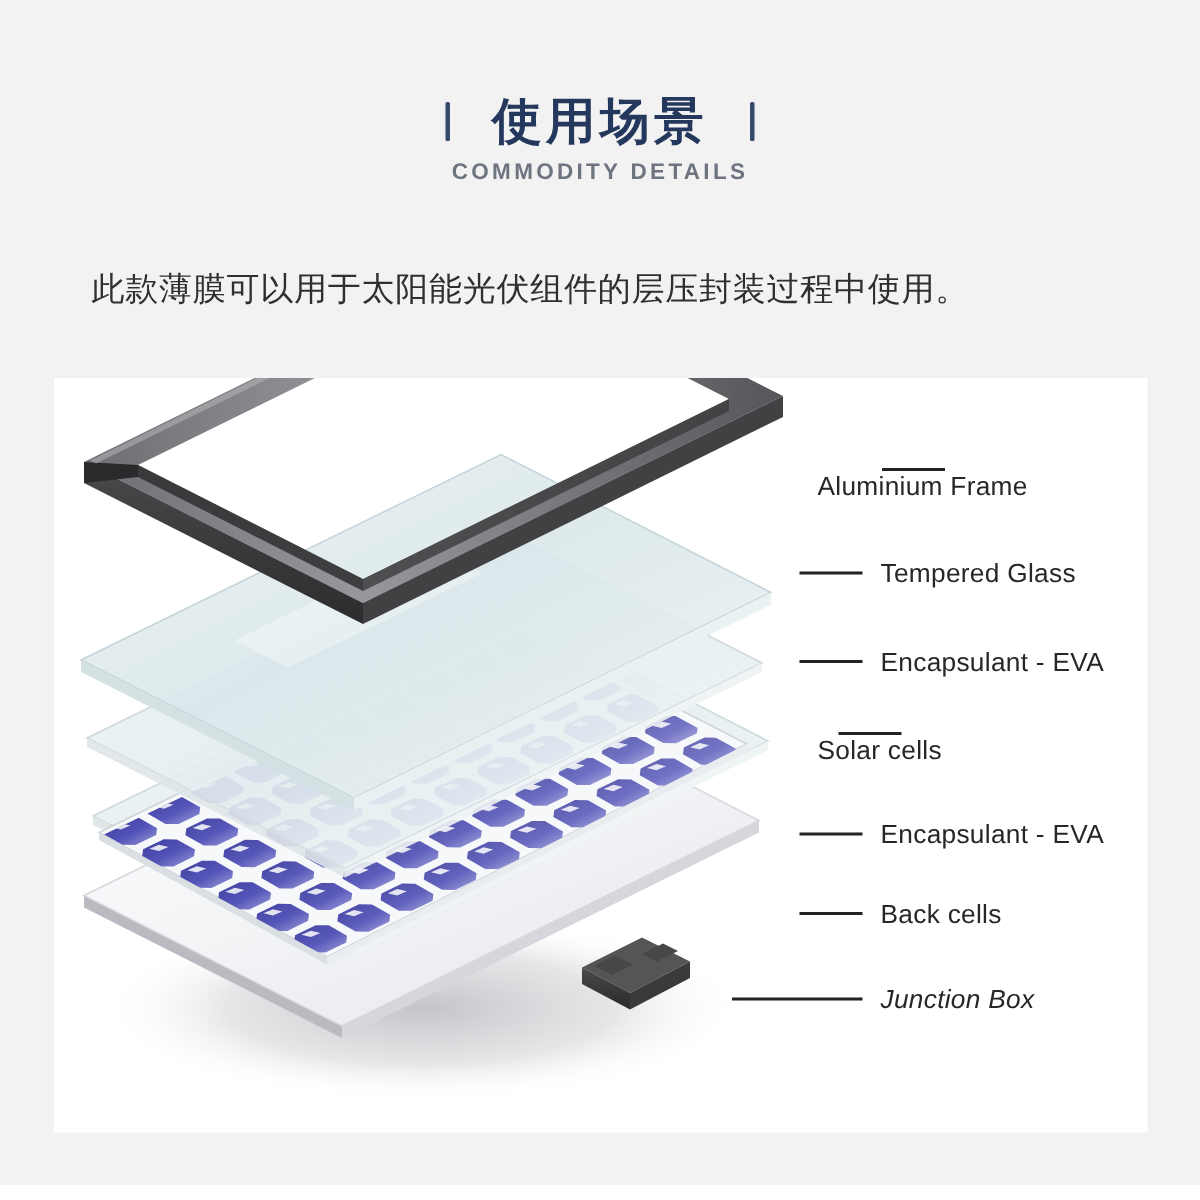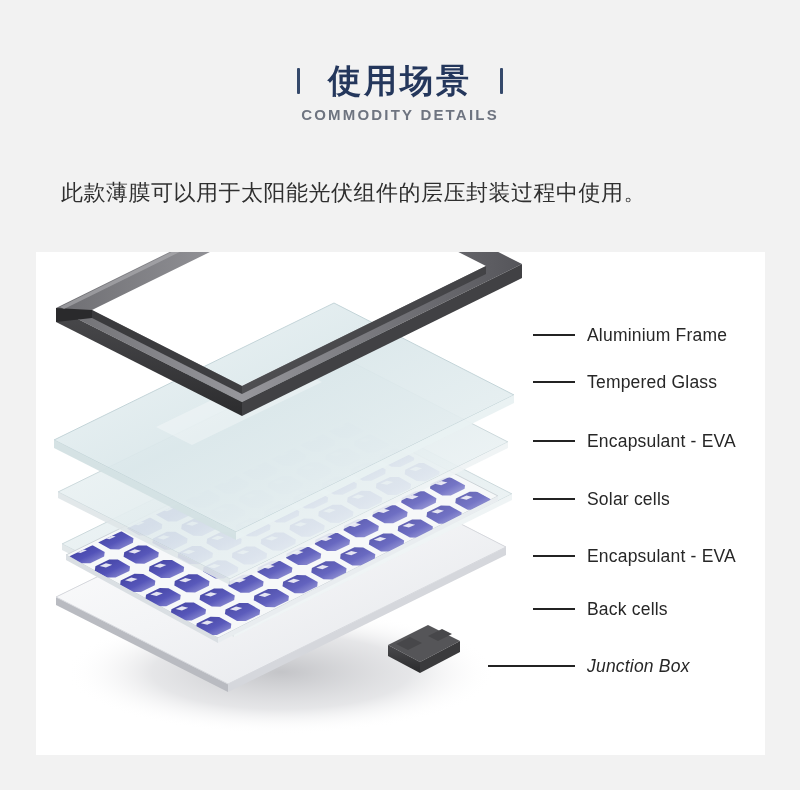--- a/index.html
+++ b/index.html
@@ -384,36 +384,36 @@
           <polygon points="20,56 56,58 56,66 20,70" fill="#2a2a2c"></polygon>
 
           <polygon points="24,55 300,-81 304,-79 28,57" fill="#b6b6ba" opacity="0.55"></polygon>
         </g>
 
       </svg>
     </div>
 
     <div class="callouts">
 
-      <div class="callout" style="left:497px; top:72px;">
+      <div class="callout" style="left:497px; top:60px;flex-direction:column;">
         <span class="leader"></span>
         <span class="lbl">Aluminium Frame</span>
       </div>
 
       <div class="callout" style="left:497px; top:119px;">
         <span class="leader"></span>
         <span class="lbl">Tempered Glass</span>
       </div>
 
       <div class="callout" style="left:497px; top:178px;">
         <span class="leader"></span>
         <span class="lbl">Encapsulant - EVA</span>
       </div>
 
-      <div class="callout" style="left:497px; top:236px;">
+      <div class="callout" style="left:497px; top:236px;flex-direction:column;">
         <span class="leader"></span>
         <span class="lbl">Solar cells</span>
       </div>
 
       <div class="callout" style="left:497px; top:293px;">
         <span class="leader"></span>
         <span class="lbl">Encapsulant - EVA</span>
       </div>
 
       <div class="callout" style="left:497px; top:346px;">

